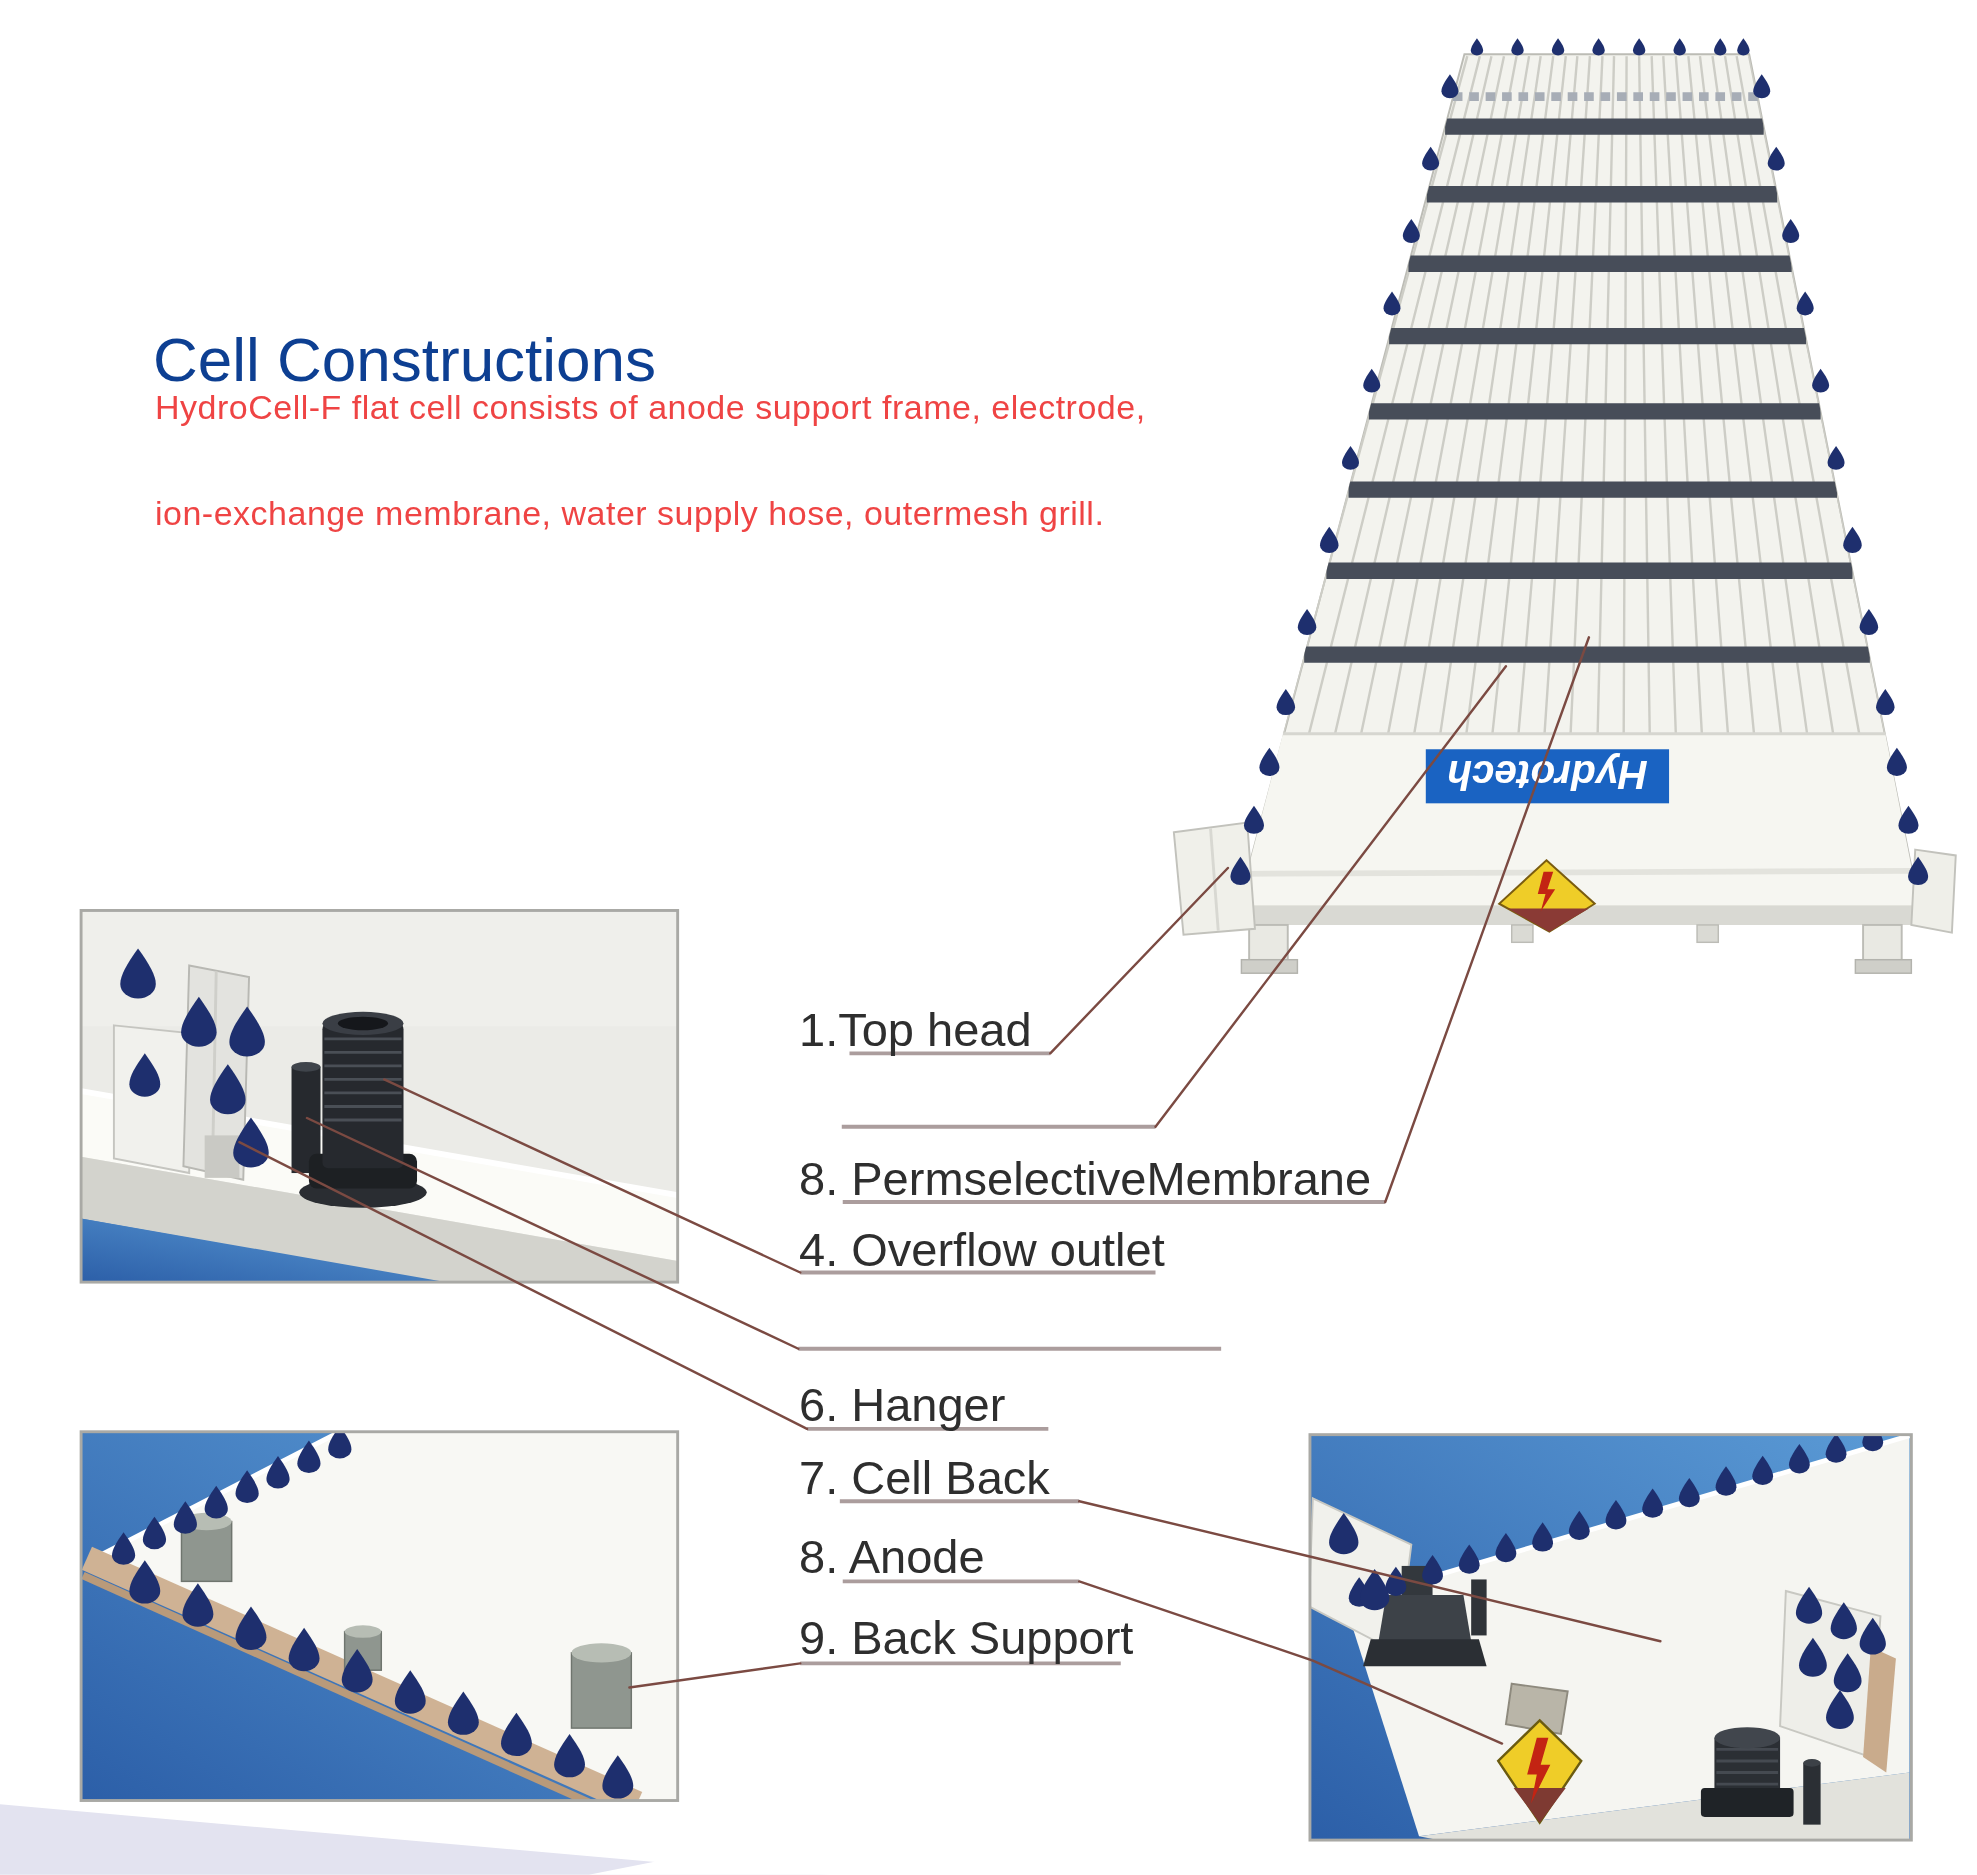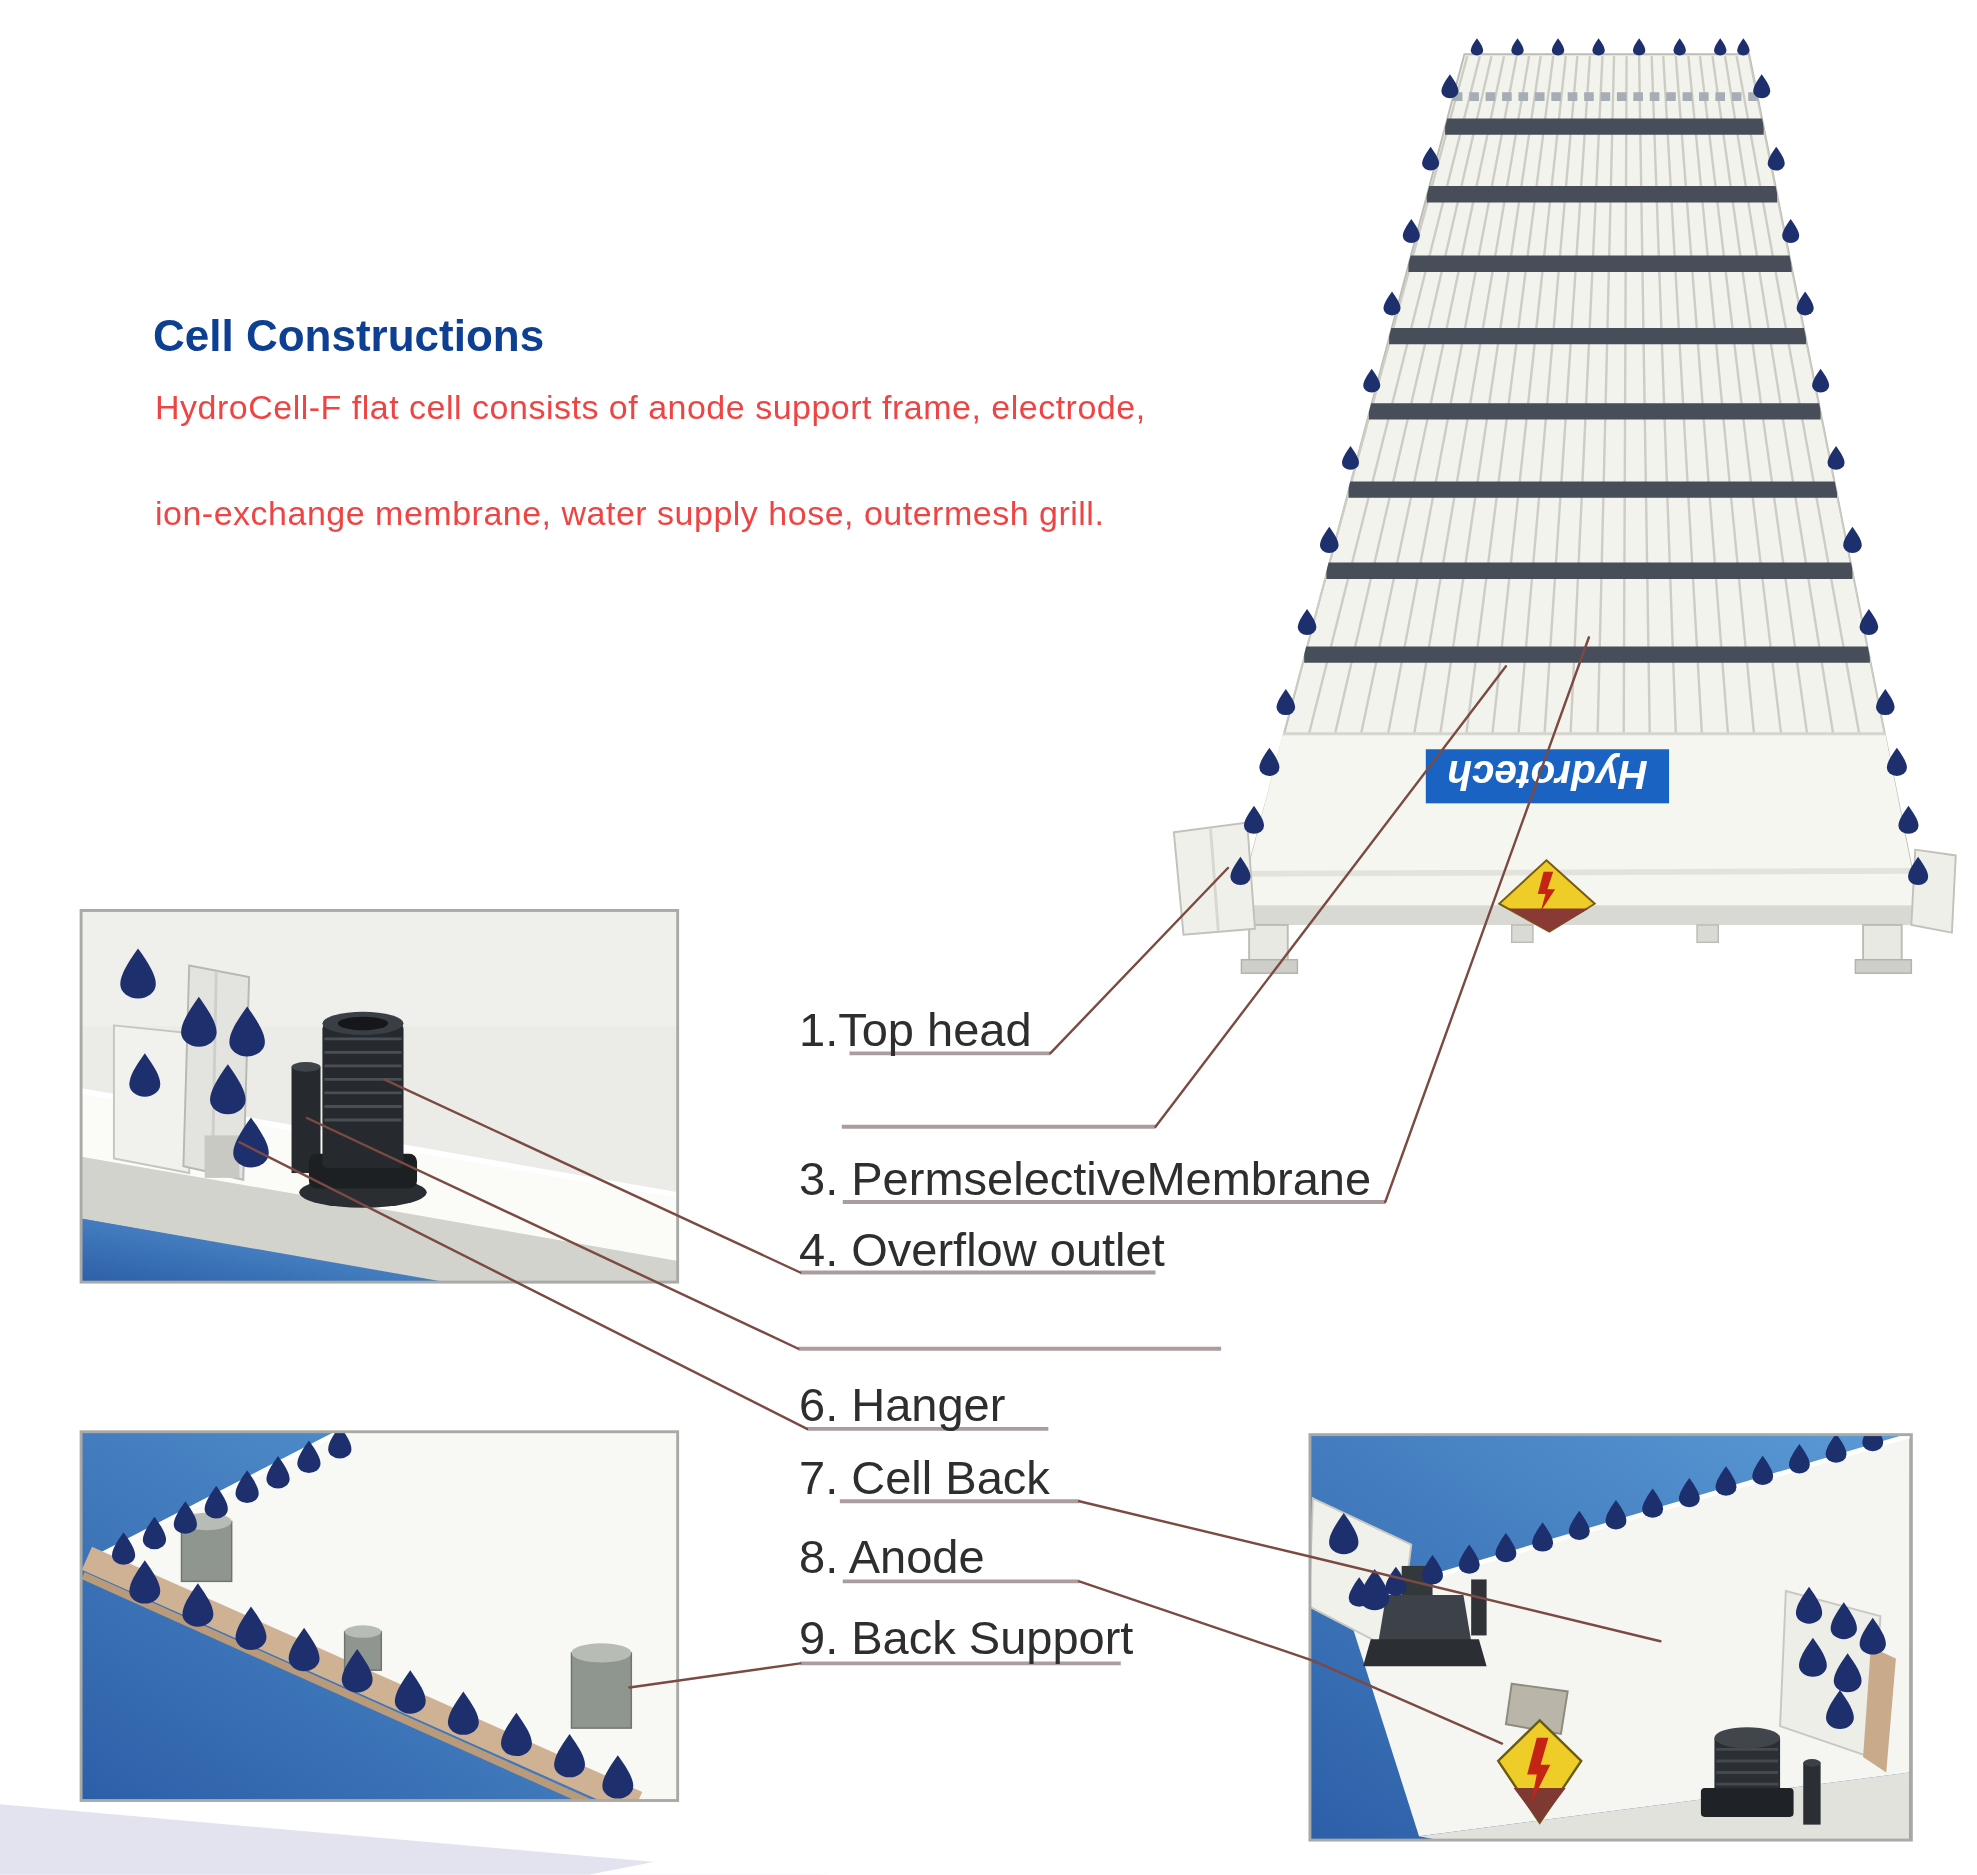--- a/index.html
+++ b/index.html
@@ -6,21 +6,21 @@
   .page{
     position:relative;
     width:1977px;height:1875px;
     background:#ffffff;
     overflow:hidden;
     font-family:"Liberation Sans", sans-serif;
   }
   .art{position:absolute;left:0;top:0;}
   .page-title{
     position:absolute;left:153px;top:282px;
-    font-size:44px;font-weight:bold;color:#0d3f92;
+    font-size:62px;font-weight:normal;color:#0d3f92;
     letter-spacing:0px;
   }
   .desc-line{
     position:absolute;left:155px;
     font-size:34px;color:#ef4444;letter-spacing:0.5px;
   }
   .desc-line.l1{top:388px;}
   .desc-line.l2{top:494px;text-align:right;}
   .part-label{
     position:absolute;left:799px;
@@ -323,21 +323,21 @@
     <polyline points="1118,1638 1360,1720 1556,1806"></polyline>
     <line x1="829" y1="1723" x2="652" y2="1748"></line>
   </g>
 </svg>
 
 <h1 class="page-title">Cell Constructions</h1>
 <div class="desc-line l1">HydroCell-F flat cell consists of anode support frame, electrode,</div>
 <div class="desc-line l2">ion-exchange membrane, water supply hose, outermesh grill.</div>
 
 <div class="part-label pl-1">1.Top head</div>
-<div class="part-label pl-3">3. PermselectiveMembrane</div>
+<div class="part-label pl-3">8. PermselectiveMembrane</div>
 <div class="part-label pl-4">4. Overflow outlet</div>
 <div class="part-label pl-6">6. Hanger</div>
 <div class="part-label pl-7">7. Cell Back</div>
 <div class="part-label pl-8">8. Anode</div>
 <div class="part-label pl-9">9. Back Support</div>
 
 </div>
 
 
 </body></html>

